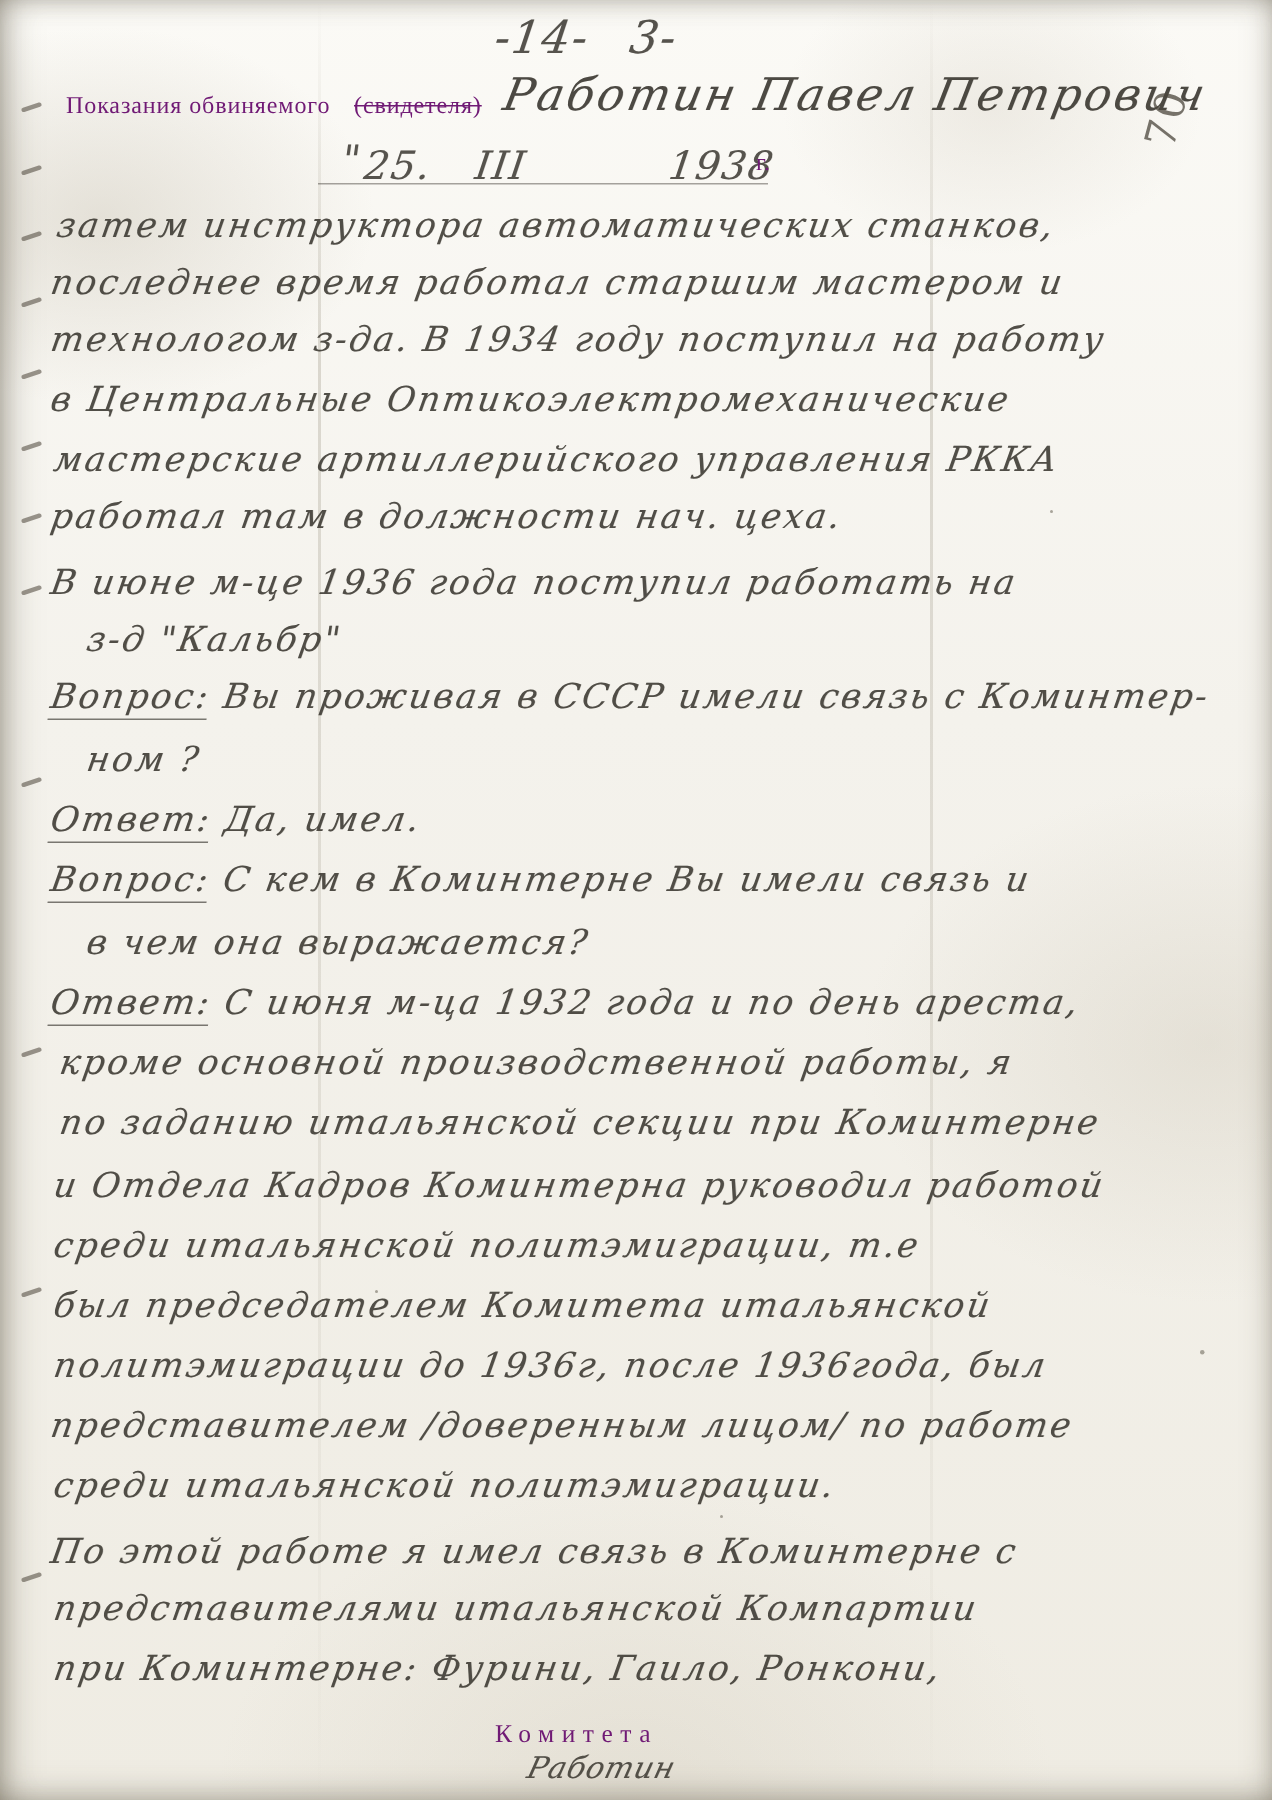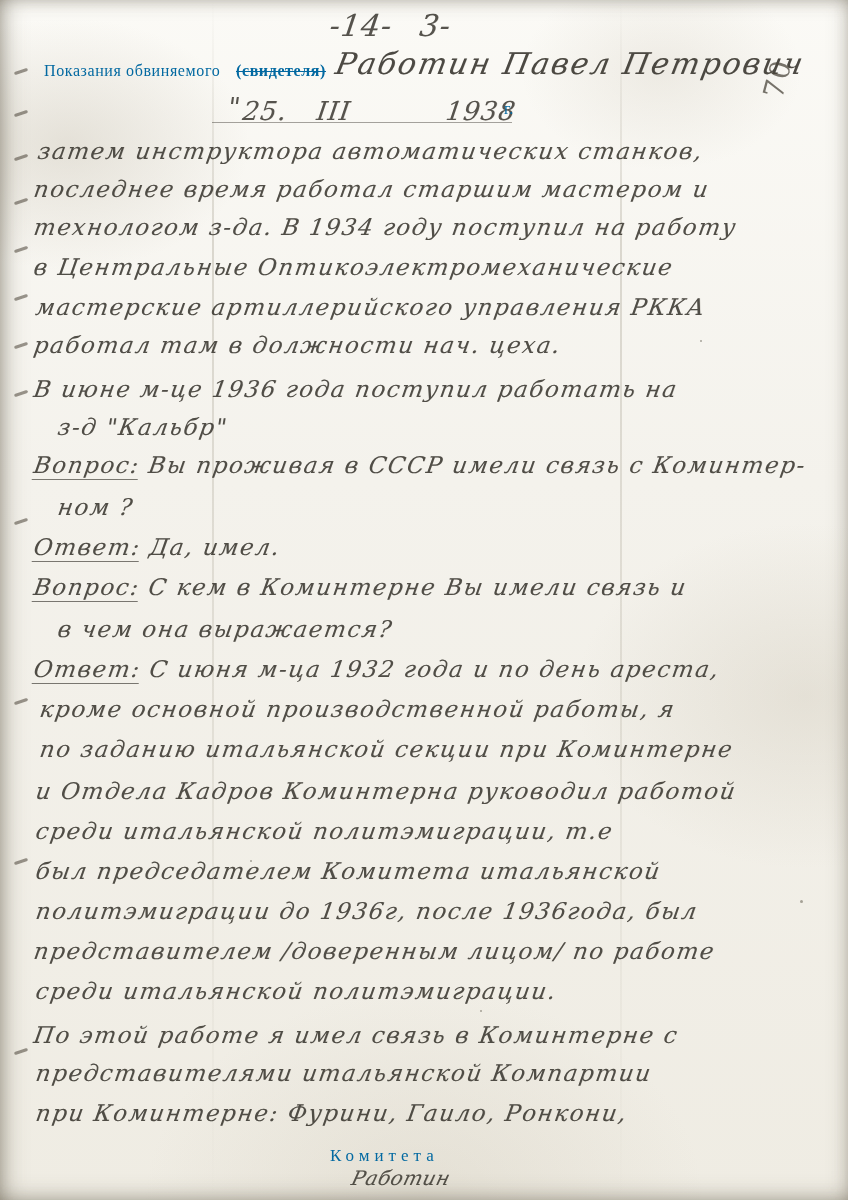--- a/index.html
+++ b/index.html
@@ -82,31 +82,30 @@
     transform: skewX(-8deg);
     opacity: .85;
   }
   .underline {
     border-bottom: 1.6px solid rgba(58,55,48,0.75);
     padding-bottom: 1px;
   }
   .printed {
     position: absolute;
     font-family: "Liberation Serif", serif;
-    color: #0369a1;
+    color: #701a75;
     white-space: nowrap;
   }
   .form-label {
     font-size: 16px;
     letter-spacing: 0.6px;
   }
   .struck {
     text-decoration: line-through;
     text-decoration-thickness: 1.4px;
-    font-weight: bold;
   }
   .sig-label {
     font-size: 17px;
     letter-spacing: 5px;
   }
   .stamp {
     position: absolute;
     font-family: "DejaVu Serif", serif;
     color: #4b463c;
     opacity: .75;

